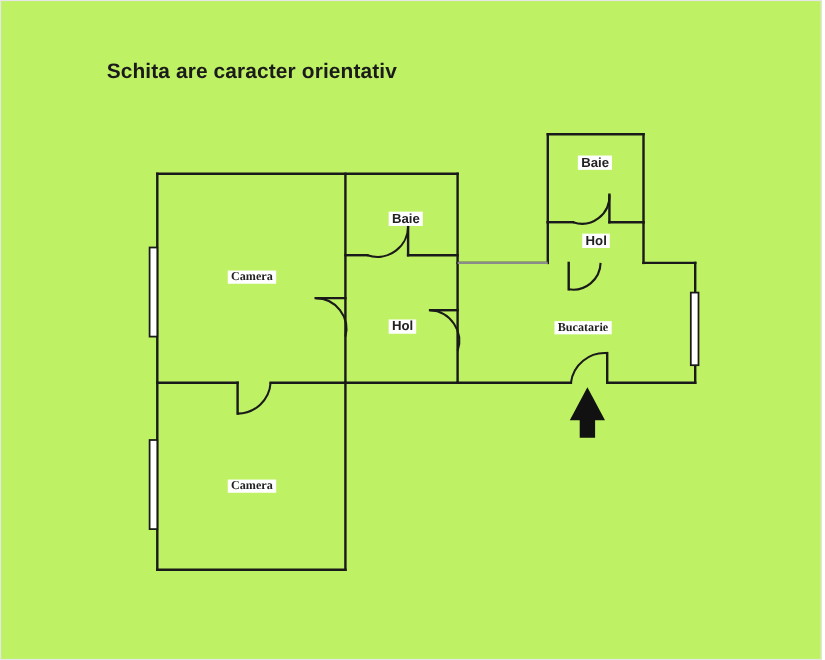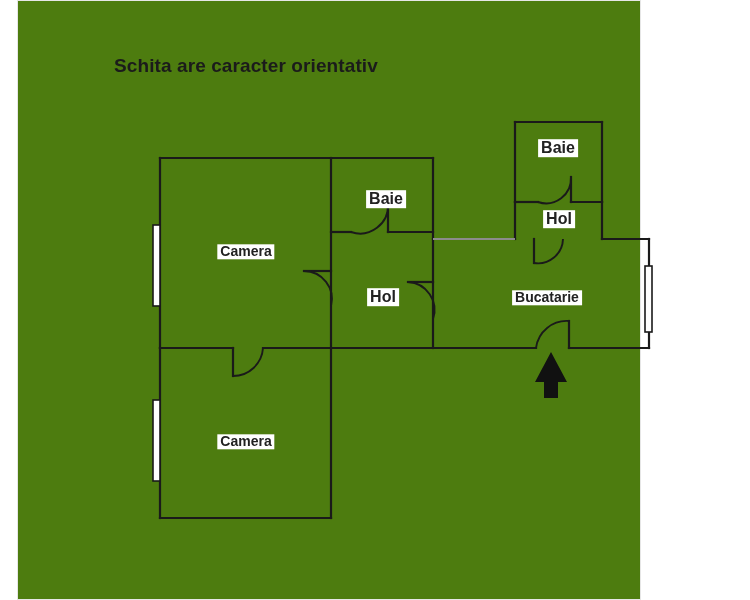--- a/index.html
+++ b/index.html
@@ -10,25 +10,25 @@
   body {
     width: 750px;
     height: 600px;
     position: relative;
     overflow: hidden;
     font-family: "Liberation Sans", sans-serif;
     -webkit-font-smoothing: antialiased;
   }
   #page {
     position: absolute;
-    left: 17px;
+    left: 0;
     top: 0;
-    width: 624px;
+    width: 747px;
     height: 600px;
-    background: #4d7c0f;
+    background: #bef264;
     box-sizing: border-box;
     border: 1px solid #e6e6e6;
   }
   #plan-title {
     position: absolute;
     left: 96px;
     top: 54px;
     font-size: 19px;
     font-weight: bold;
     color: #1b1b1b;
@@ -45,22 +45,22 @@
   .room-label {
     position: absolute;
     font-weight: bold;
     color: #222222;
     white-space: nowrap;
     transform: translate(-50%, -50%);
     background: #ffffff;
     padding: 0 3px;
     line-height: 1.1;
   }
-  .room-label.sz-lg { font-size: 14px; }
-  .room-label.sz-md { font-size: 16px; }
+  .room-label.sz-lg { font-size: 11px; font-family: Liberation Serif, serif; }
+  .room-label.sz-md { font-size: 12px; }
   #logo {
     position: absolute;
     left: 668px;
     top: 524px;
     width: 74px;
     height: 72px;
   }
   #logo svg { display: block; }
 </style>
 </head>

